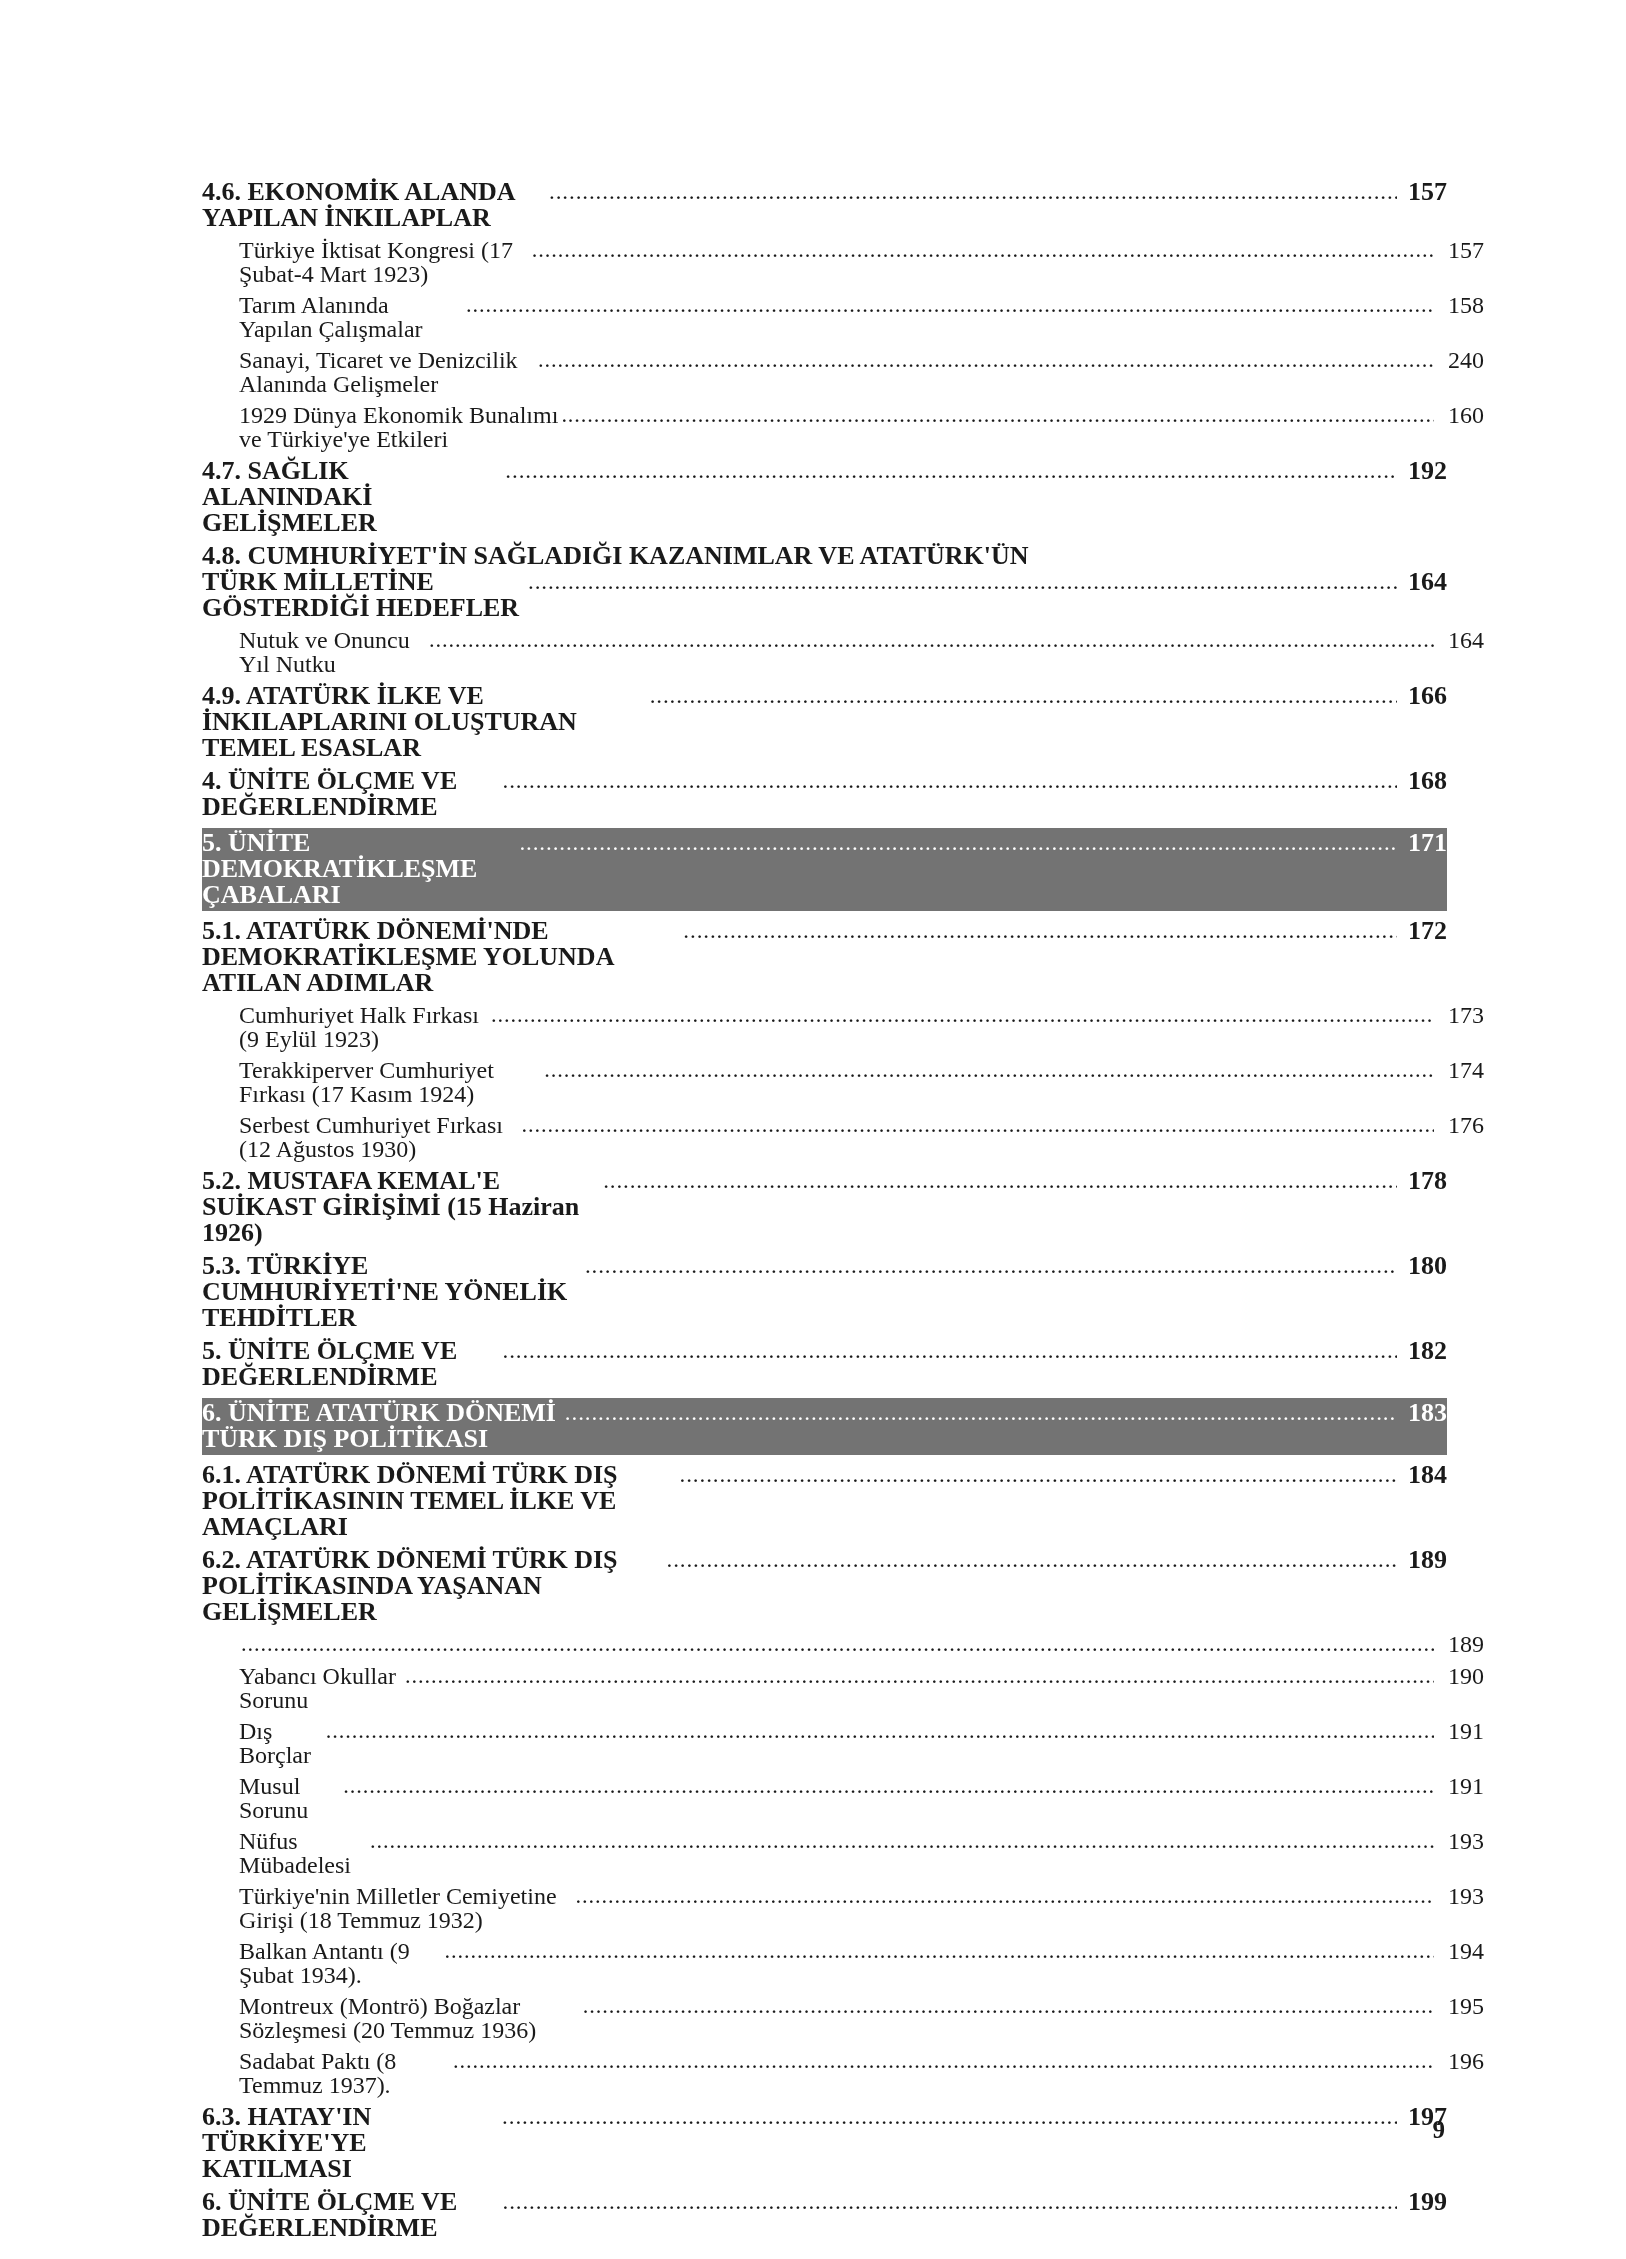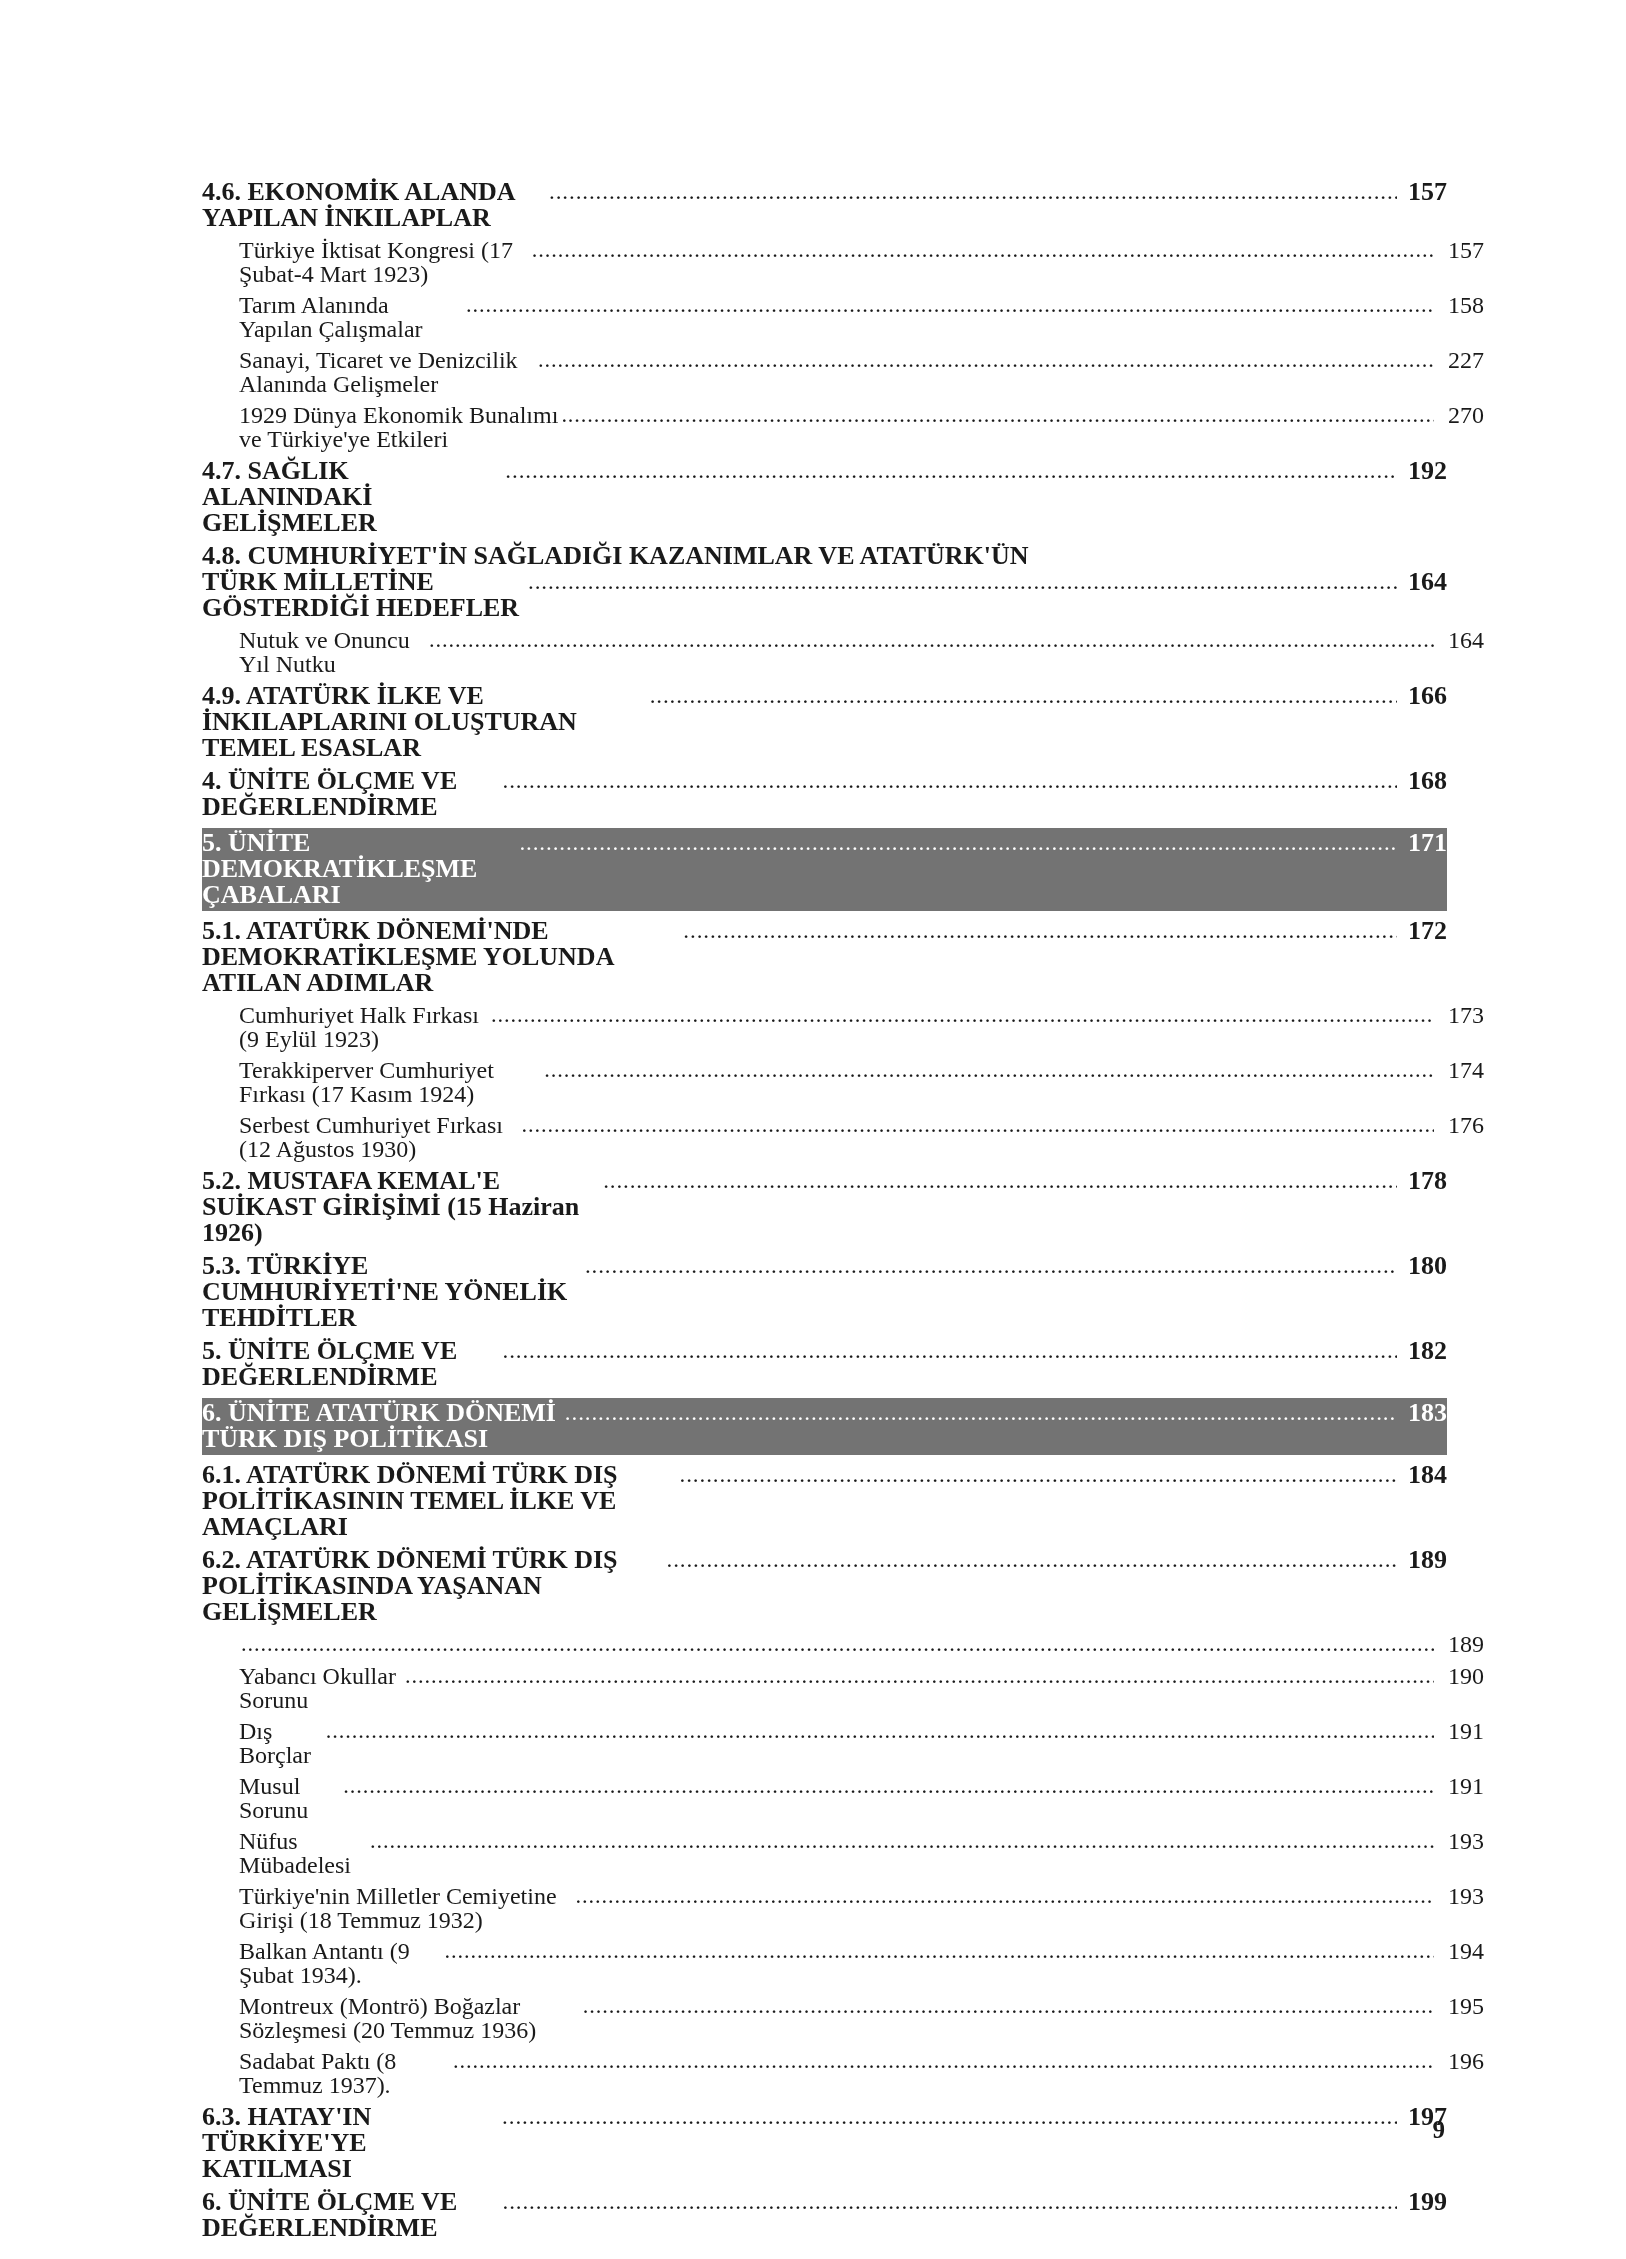--- a/index.html
+++ b/index.html
@@ -125,26 +125,26 @@
         <span class="pg">157</span>
       </div>
       <div class="row l2">
         <span class="lbl">Tarım Alanında Yapılan Çalışmalar</span>
         <span class="dots">................................................................................................................................................................................................................................</span>
         <span class="pg">158</span>
       </div>
       <div class="row l2">
         <span class="lbl">Sanayi, Ticaret ve Denizcilik Alanında Gelişmeler</span>
         <span class="dots">................................................................................................................................................................................................................................</span>
-        <span class="pg">227</span>
+        <span class="pg">240</span>
       </div>
       <div class="row l2">
         <span class="lbl">1929 Dünya Ekonomik Bunalımı ve Türkiye'ye Etkileri</span>
         <span class="dots">................................................................................................................................................................................................................................</span>
-        <span class="pg">270</span>
+        <span class="pg">160</span>
       </div>
       <div class="row l1">
         <span class="lbl">4.7. SAĞLIK ALANINDAKİ GELİŞMELER</span>
         <span class="dots">................................................................................................................................................................................................................................</span>
         <span class="pg">192</span>
       </div>
       <div class="row l1 wrap2">
         <span class="line1">4.8. CUMHURİYET'İN SAĞLADIĞI KAZANIMLAR VE ATATÜRK'ÜN</span>
         <div class="line2">
           <span class="lbl">TÜRK MİLLETİNE GÖSTERDİĞİ HEDEFLER</span>

